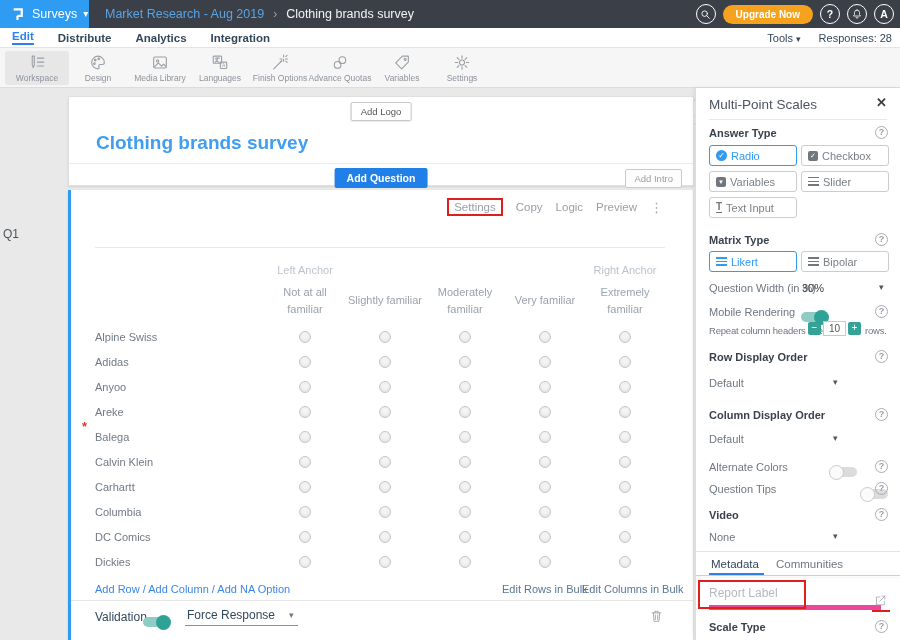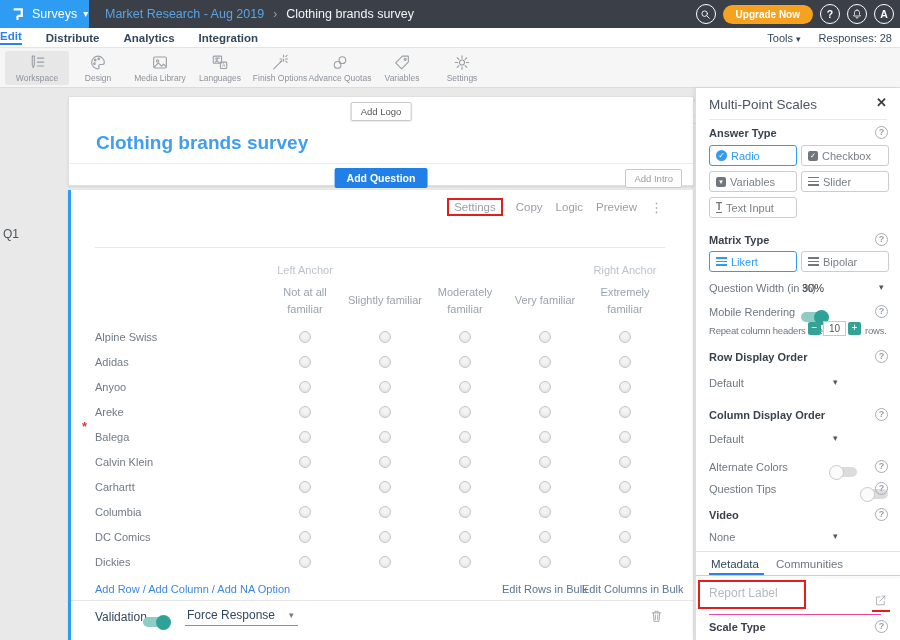--- a/index.html
+++ b/index.html
@@ -15,21 +15,21 @@
   .caret.white{color:#fff}
   .crumbs{display:flex;align-items:center;gap:9px;padding-left:16px;font-size:12.5px}
   .crumb-folder{color:#5ba3e2}
   .crumb-sep{color:#9aa0a6;font-size:12px}
   .crumb-survey{color:#f2f4f6}
   #topbar-right{position:absolute;right:6px;top:0;height:28px;display:flex;align-items:center;gap:7px}
   .circ{width:20px;height:20px;border:1.5px solid #fff;border-radius:50%;color:#fff;display:flex;align-items:center;justify-content:center;font-size:10.5px;font-weight:bold;flex:none}
   #upgrade-btn{background:#f6a21e;color:#fff;font-size:10px;font-weight:bold;border:none;border-radius:10px;height:19px;padding:0 13px;cursor:pointer}
 
   
-  #navrow{position:absolute;left:0;top:28px;width:900px;height:20px;background:#fff;border-bottom:1px solid #e4e4e4;display:flex;align-items:center;gap:24px;font-size:11.5px}
+  #navrow{position:absolute;left:0;top:28px;width:900px;height:20px;background:#fff;border-bottom:1px solid #e4e4e4;display:flex;align-items:center;padding-left:12px;gap:24px;font-size:11.5px}
   .nav-item{color:#33475b;font-weight:bold;cursor:pointer}
   .nav-item.active{color:#2d7ff2;border-bottom:2px solid #2d7ff2;padding-bottom:1px}
   #nav-right{position:absolute;right:8px;top:0;height:20px;display:flex;align-items:center;gap:18px;font-size:11px;color:#33475b}
   .caret.dark{color:#33475b;font-size:9px}
 
   
   #toolbar{position:absolute;left:0;top:48px;width:900px;height:40px;background:#f6f6f6;border-bottom:1px solid #dcdcdc}
   .tb-item{position:absolute;top:3px;height:34px;width:64px;display:flex;flex-direction:column;align-items:center;justify-content:center;gap:1px;cursor:pointer;border-radius:3px}
   .tb-item.active{background:#e7e7e7}
   .tb-item svg{stroke:#9aa0a6;fill:none;stroke-width:1.3;stroke-linecap:round;stroke-linejoin:round}
@@ -107,21 +107,21 @@
   .sb-val{position:absolute;font-size:11px;color:#3c4043}
   .sb-caret{position:absolute;font-size:9px;color:#555}
   .stp-btn{position:absolute;width:13px;height:13px;background:#34a295;border-radius:2px;color:#fff;font-size:10px;line-height:12px;text-align:center;cursor:pointer}
   #stp-val{position:absolute;width:23px;height:15px;background:#fff;border:1px solid #c9c9c9;font-size:10px;color:#555;text-align:center;line-height:14px}
   .sb-small{position:absolute;left:13px;font-size:9.5px;color:#6f7780;letter-spacing:-.2px}
   .tab{position:absolute;font-size:11.5px;cursor:pointer}
   #tab-metadata{left:15px;color:#33475b}
   #tab-communities{left:80px;color:#6f7780}
   #tab-underline{position:absolute;left:13px;width:55px;top:485px;border-top:2px solid #2d7ff2}
   #tabbar-line{position:absolute;left:0;right:0;top:487px;border-top:1px solid #cfcfcf;box-shadow:0 2px 2px rgba(0,0,0,.07)}
-  #report-input{position:absolute;left:13px;top:498px;width:172px;border:none;border-bottom:1px solid #ec4899;background:transparent;font-size:12px;color:#3c4043;padding-bottom:14px;outline:none}
+  #report-input{position:absolute;left:13px;top:498px;width:172px;border:none;border-bottom:5px solid #ec4899;background:transparent;font-size:12px;color:#3c4043;padding-bottom:5px;outline:none}
   #report-input::placeholder{color:#b3b9bf}
   #report-redbox{position:absolute;left:2px;top:492px;width:108px;height:29px;border:2px solid #e11d1d;pointer-events:none}
   #launch-icon{position:absolute;left:178px;top:505px;cursor:pointer}
   #launch-underline{position:absolute;left:176px;top:522px;width:18px;border-top:2px solid #e11d1d}
 
   svg.lineic{stroke:#9aa0a6;fill:none;stroke-width:1.4;stroke-linecap:round;stroke-linejoin:round}
   svg.whiteic{stroke:#fff;fill:none;stroke-width:1.6;stroke-linecap:round;stroke-linejoin:round}
 </style>
 </head>
 <body>

